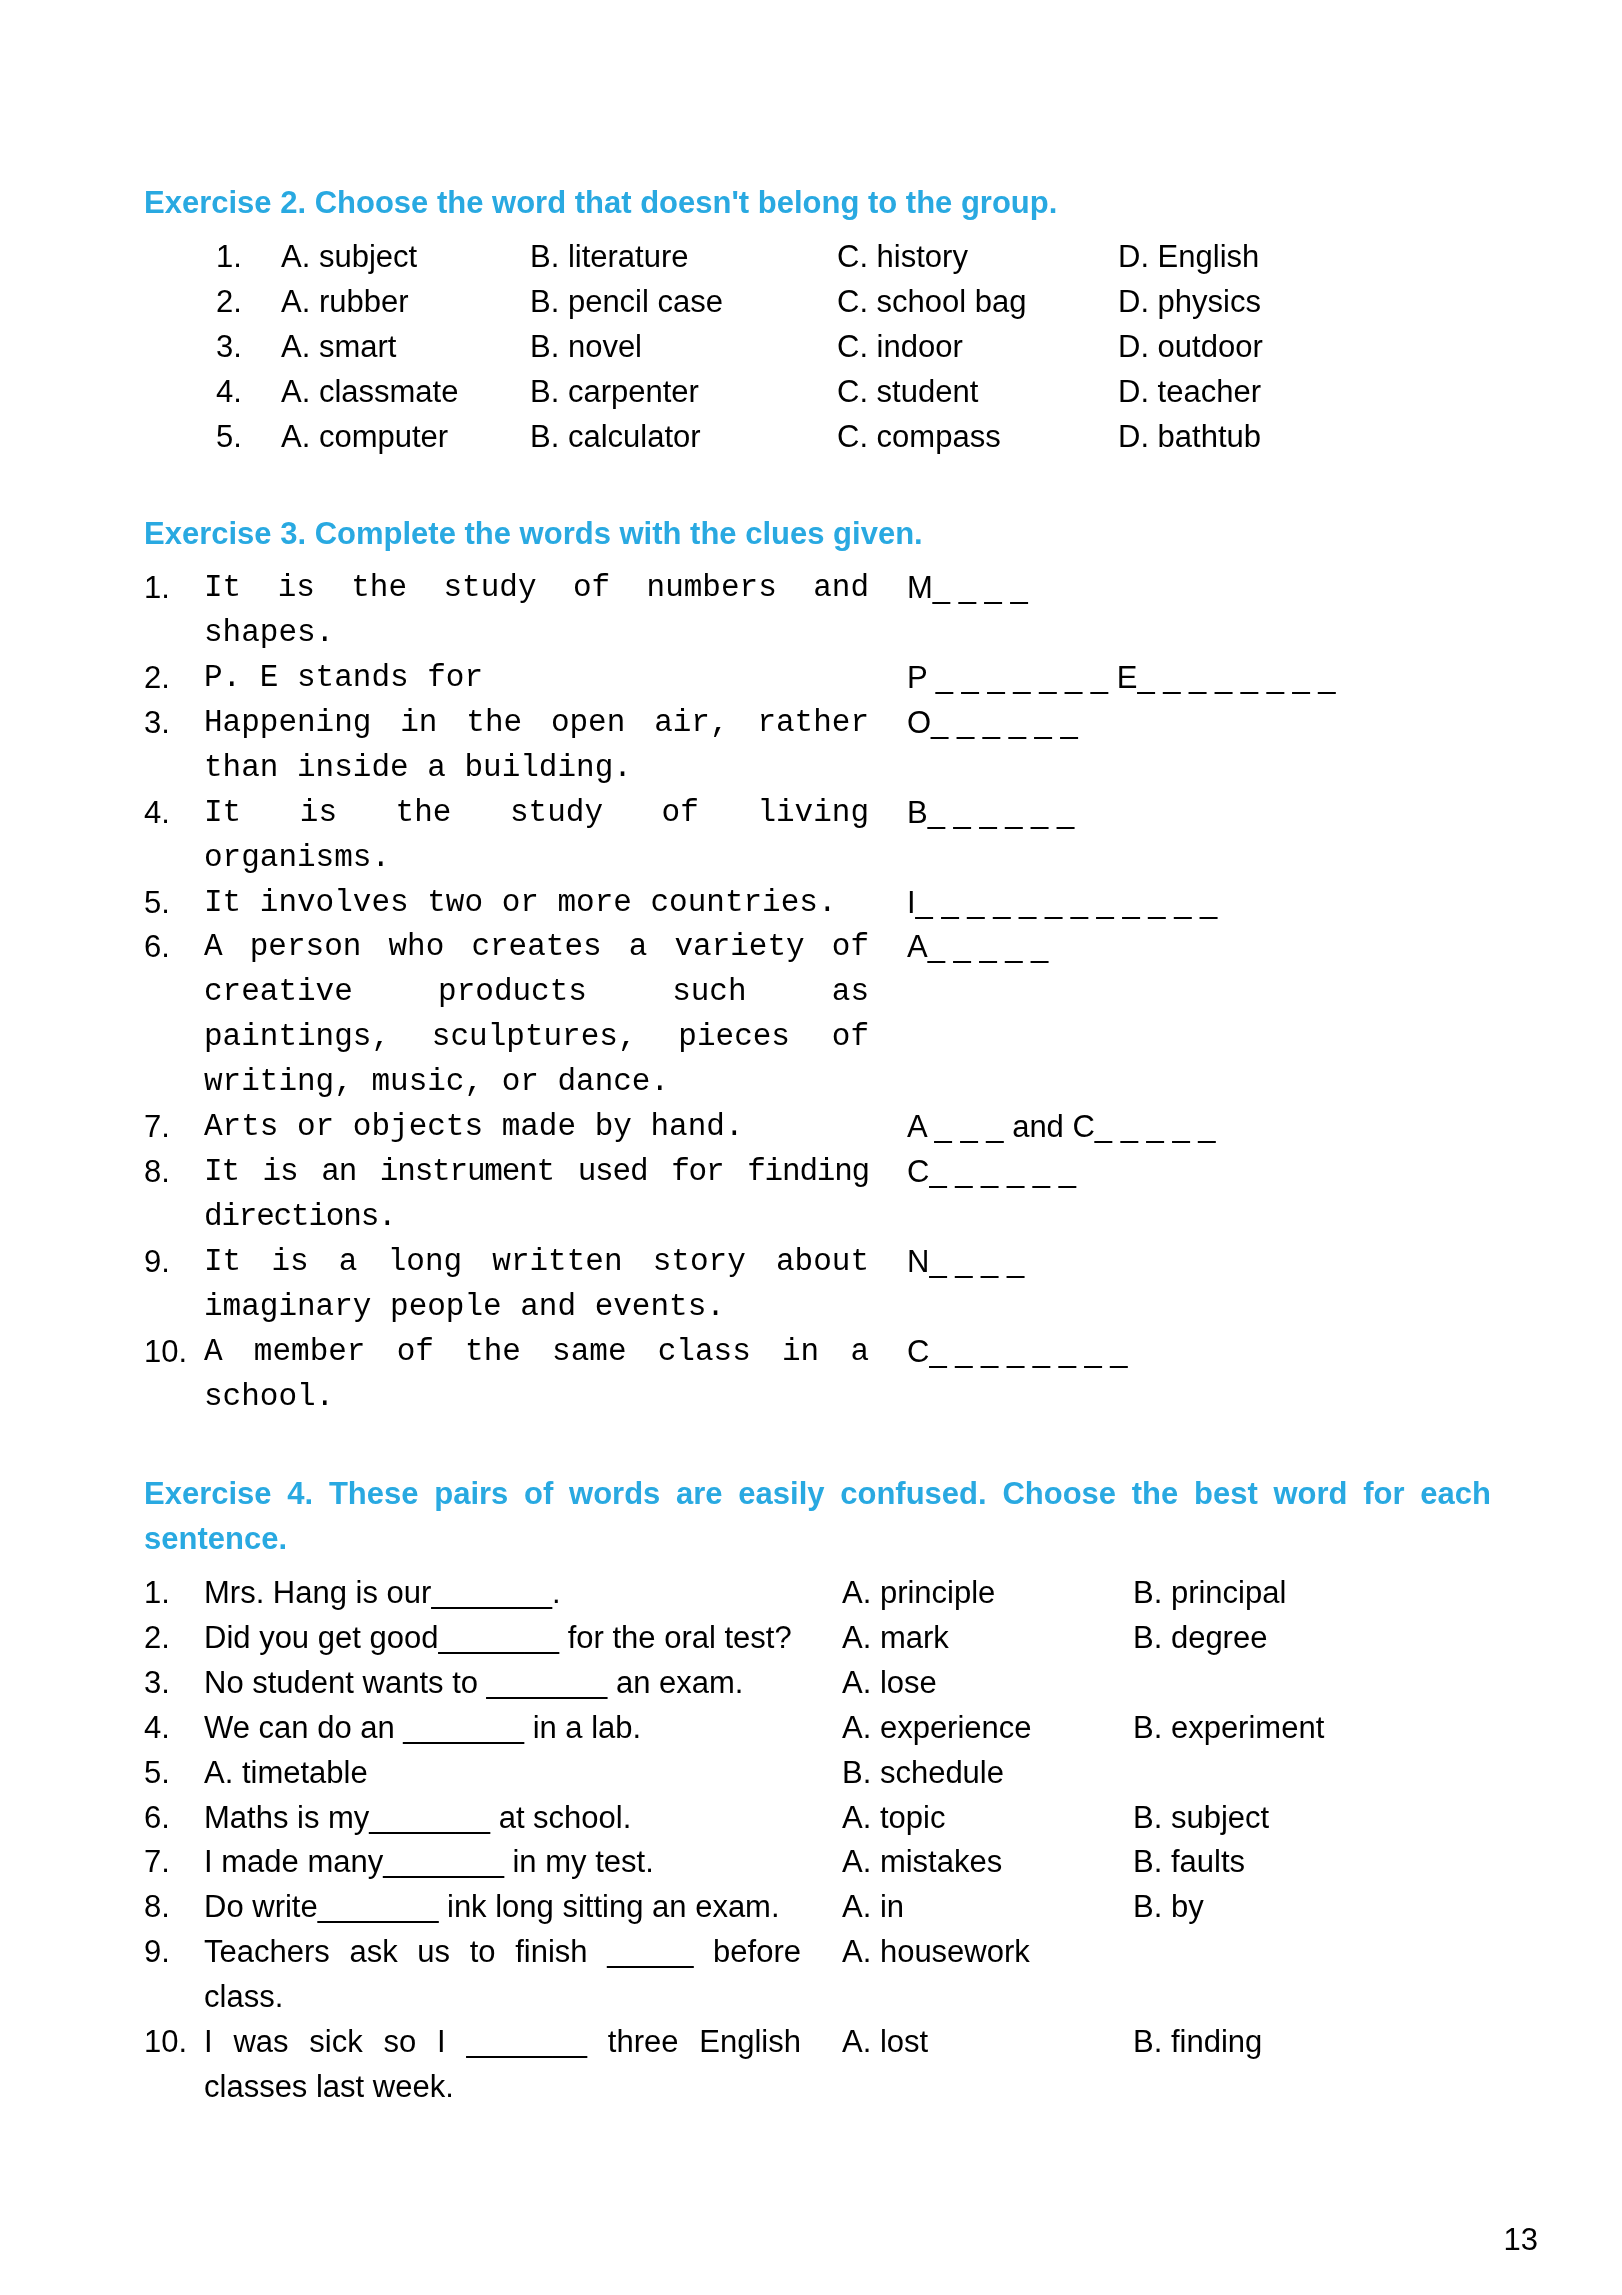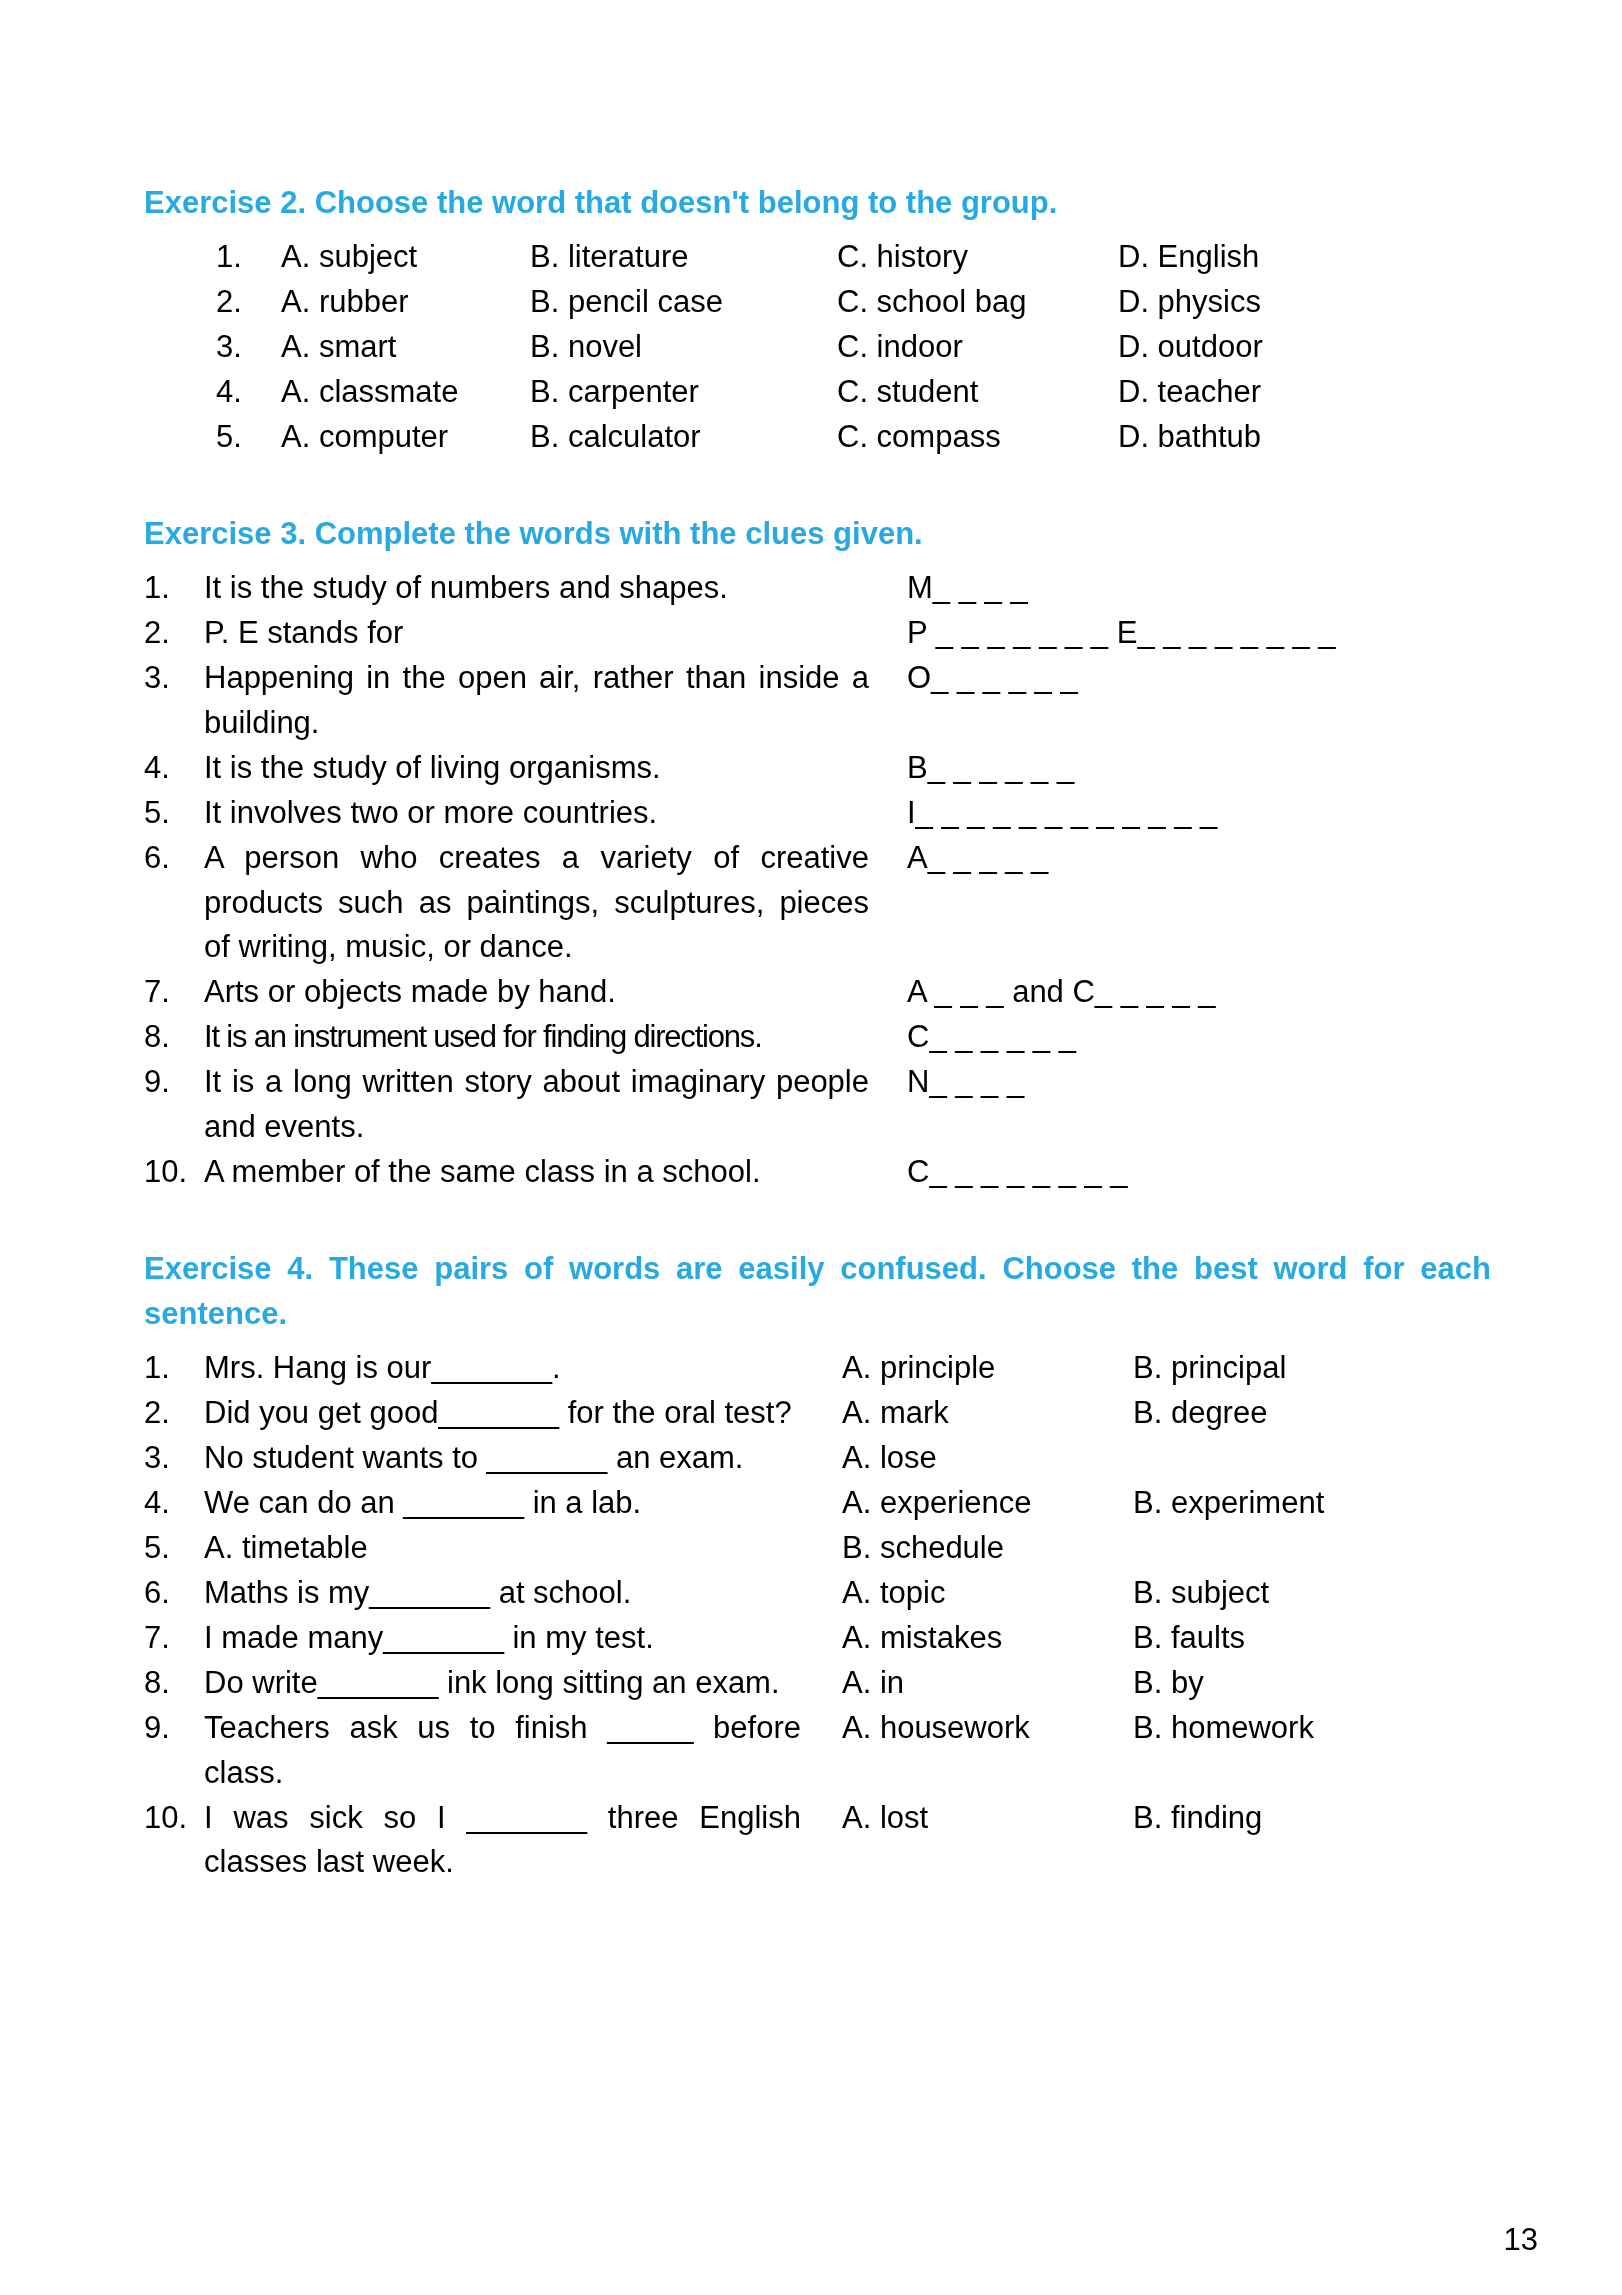--- a/index.html
+++ b/index.html
@@ -40,20 +40,21 @@
   }
   
   .ex3-item {
     display: grid;
     grid-template-columns: 60px 703px auto;
     align-items: start;
   }
   .ex3-item .clue {
     text-align: justify;
     padding-right: 38px;
+    font-family: Liberation Mono, monospace;
   }
   .ex3-item:nth-child(8) .clue { letter-spacing: -1.2px; }
   
   .ex4-item {
     display: grid;
     grid-template-columns: 60px 638px 291px auto;
     align-items: start;
   }
   .ex4-item .sentence {
     text-align: justify;
@@ -214,21 +215,20 @@
           <div class="ex4-item">
             <span class="num">8.</span>
             <span class="sentence">Do write_______ ink long sitting an exam.</span>
             <span class="opt-a">A. in</span>
             <span class="opt-b">B. by</span>
           </div>
           <div class="ex4-item">
             <span class="num">9.</span>
             <span class="sentence">Teachers ask us to finish _____ before class.</span>
             <span class="opt-a">A. housework</span>
-            <span class="opt-b">B. homework</span>
           </div>
           <div class="ex4-item">
             <span class="num">10.</span>
             <span class="sentence">I was sick so I _______ three English classes last week.</span>
             <span class="opt-a">A. lost</span>
             <span class="opt-b">B. finding</span>
           </div>
         </div>
     </div>
 

